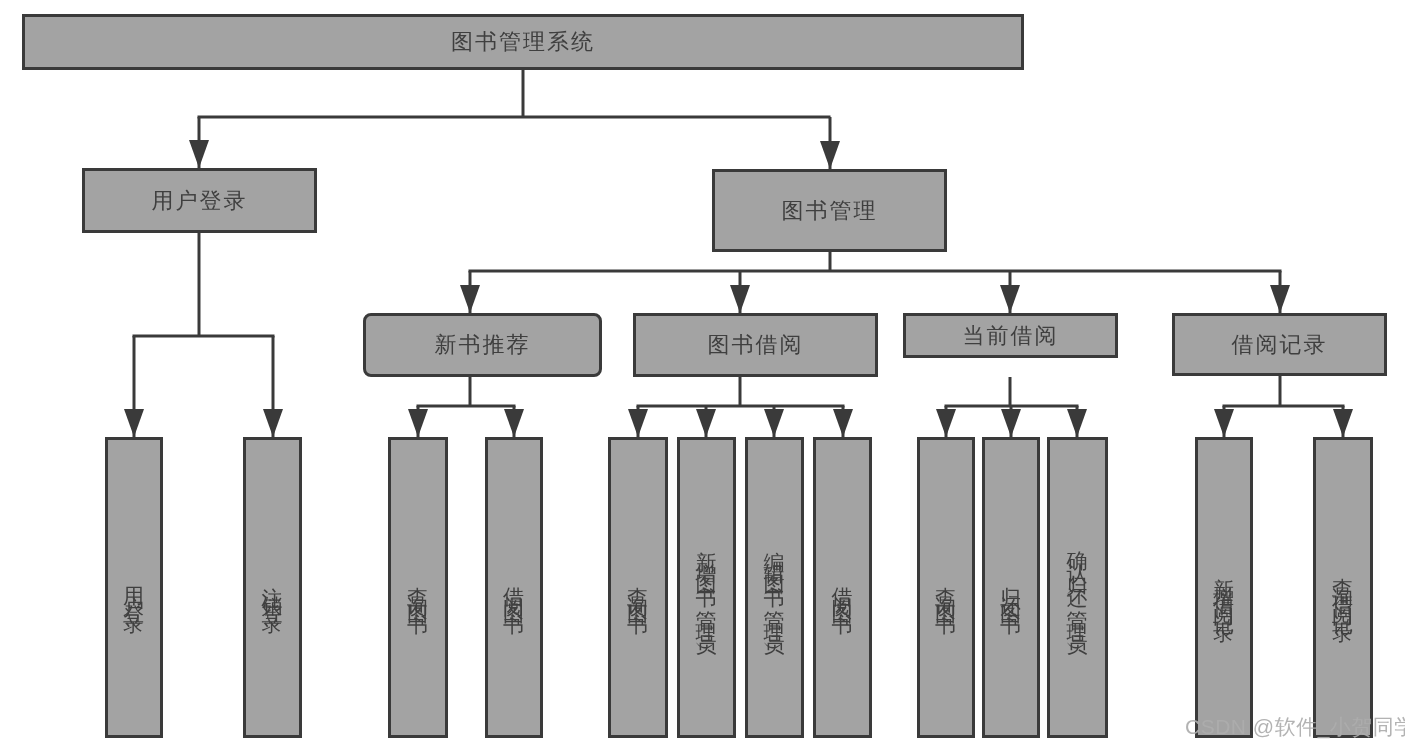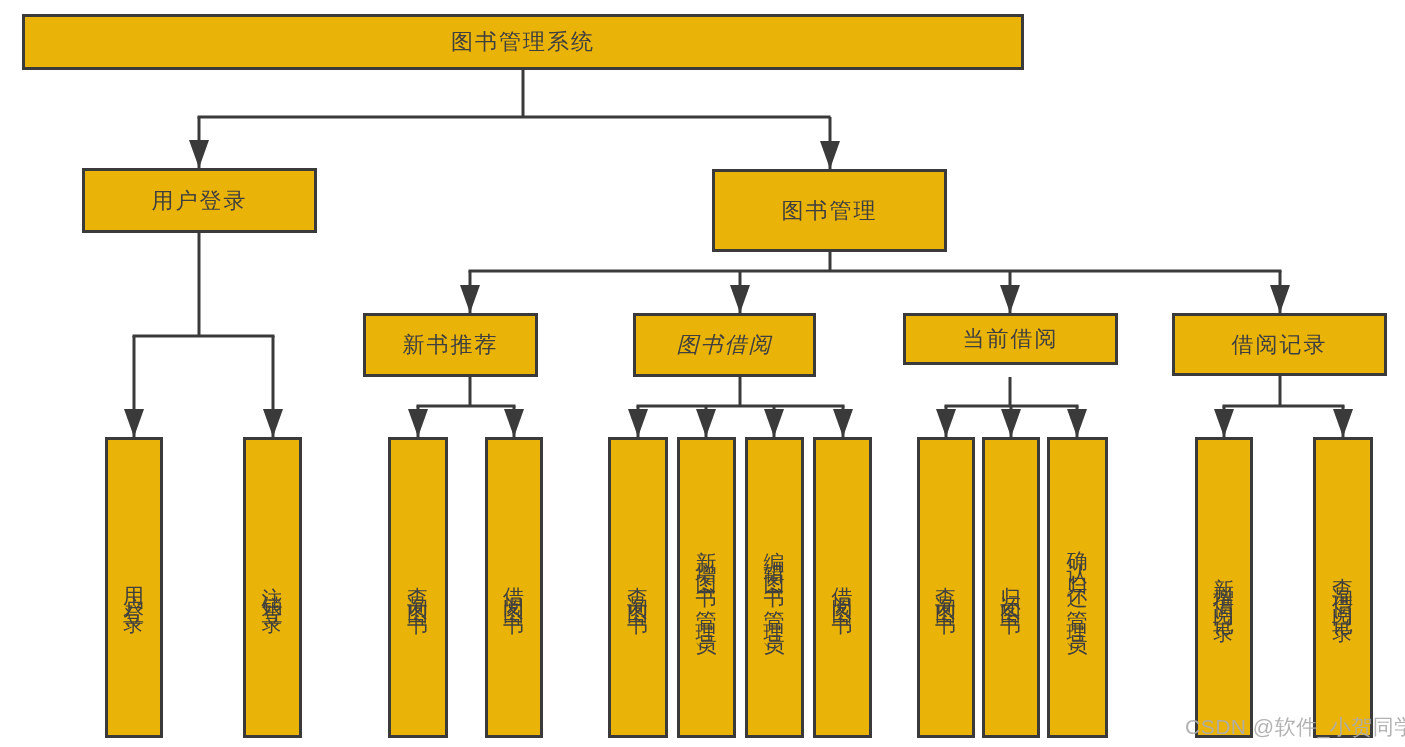--- a/index.html
+++ b/index.html
@@ -20,21 +20,21 @@
     position: absolute;
     left: 0;
     top: 0;
     width: 1405px;
     height: 747px;
   }
   .node {
     position: absolute;
     box-sizing: border-box;
     border: 3px solid #3a3a3a;
-    background: #eab308;
+    background: #a3a3a3;
     display: flex;
     align-items: center;
     justify-content: center;
   }
   .h-label {
     font-size: 22px;
     letter-spacing: 2px;
     white-space: nowrap;
   }
   .leaf {
@@ -134,27 +134,27 @@
     <span class="h-label">图书管理系统</span>
   </div>
 
   <div class="node" style="left:82px; top:168px; width:235px; height:65px;">
     <span class="h-label">用户登录</span>
   </div>
   <div class="node" style="left:712px; top:169px; width:235px; height:83px;">
     <span class="h-label">图书管理</span>
   </div>
 
-  <div class="node" style="left:363px; top:313px; width:175px; height:64px;">
+  <div class="node" style="left:363px; top:313px; width:239px; height:64px;border-radius:8px;">
     <span class="h-label">新书推荐</span>
   </div>
-  <div class="node" style="left:633px; top:313px; width:183px; height:64px;font-style:italic;">
+  <div class="node" style="left:633px; top:313px; width:245px; height:64px;">
     <span class="h-label">图书借阅</span>
   </div>
-  <div class="node" style="left:903px; top:313px; width:215px; height:52px;">
+  <div class="node" style="left:903px; top:313px; width:215px; height:45px;">
     <span class="h-label">当前借阅</span>
   </div>
   <div class="node" style="left:1172px; top:313px; width:215px; height:63px;">
     <span class="h-label">借阅记录</span>
   </div>
 
   <div class="node leaf" style="left:105px; width:58px;">
     <span class="v-label v4">用户登录</span>
   </div>
   <div class="node leaf" style="left:243px; width:59px;">

